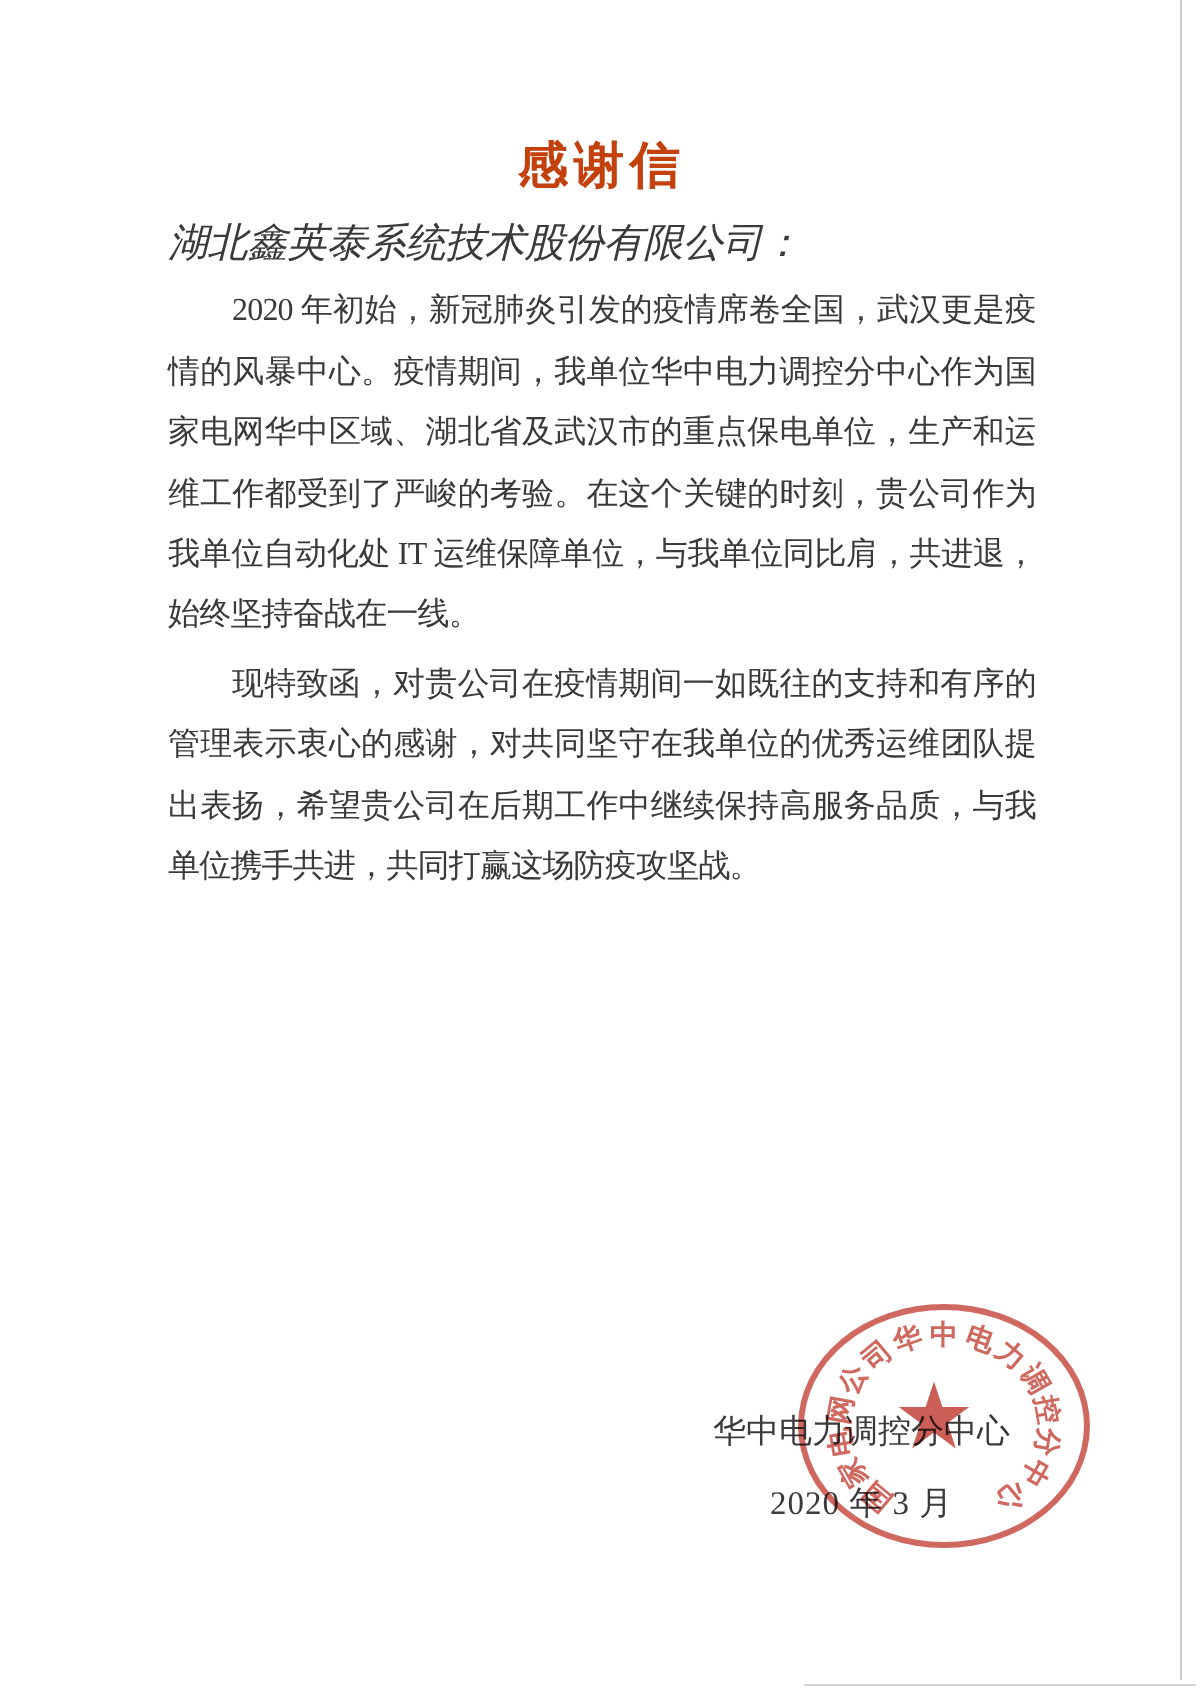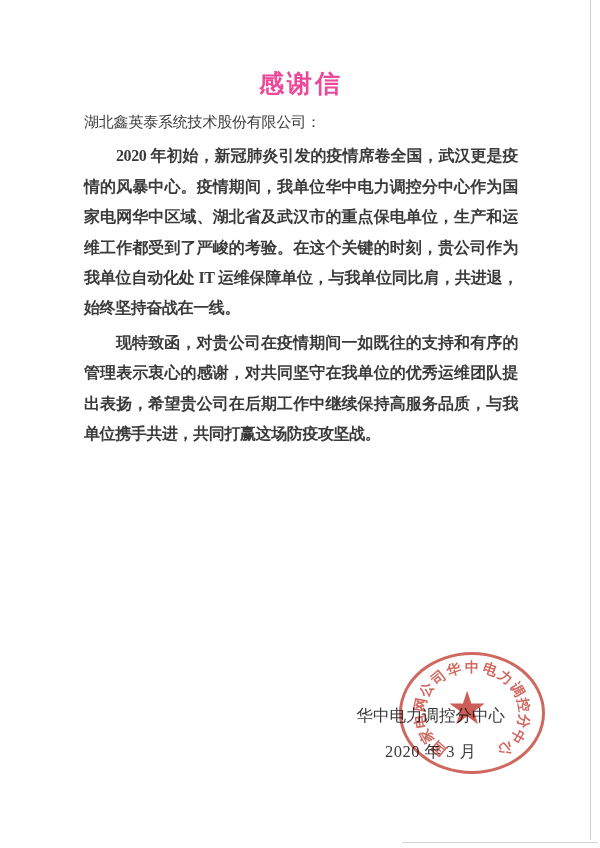--- a/index.html
+++ b/index.html
@@ -18,36 +18,36 @@
     top: 0;
     width: 434px;
   }
   .doc-title {
     margin: 67px 0 0 0;
     font-size: 25px;
     line-height: 34px;
     font-weight: bold;
     text-align: center;
     letter-spacing: 3px;
-    color: #ec4899;
+    color: #c2410c;
   }
   .salutation {
     margin-top: 6px;
-    font-size: 15px;
+    font-size: 20px;
     line-height: 30.4px;
     letter-spacing: -0.2px;
+    font-style: italic;
   }
   .body-text p {
     margin: 4px 0 0 0;
     font-size: 16px;
     line-height: 30.4px;
     text-align: justify;
     text-indent: 2em;
     letter-spacing: -0.4px;
-    font-weight: bold;
   }
   .sign-block {
     position: absolute;
     right: 95px;
     top: 704px;
     text-align: center;
     font-size: 16.5px;
     line-height: 24px;
     color: #3a3a3a;
     z-index: 1;

